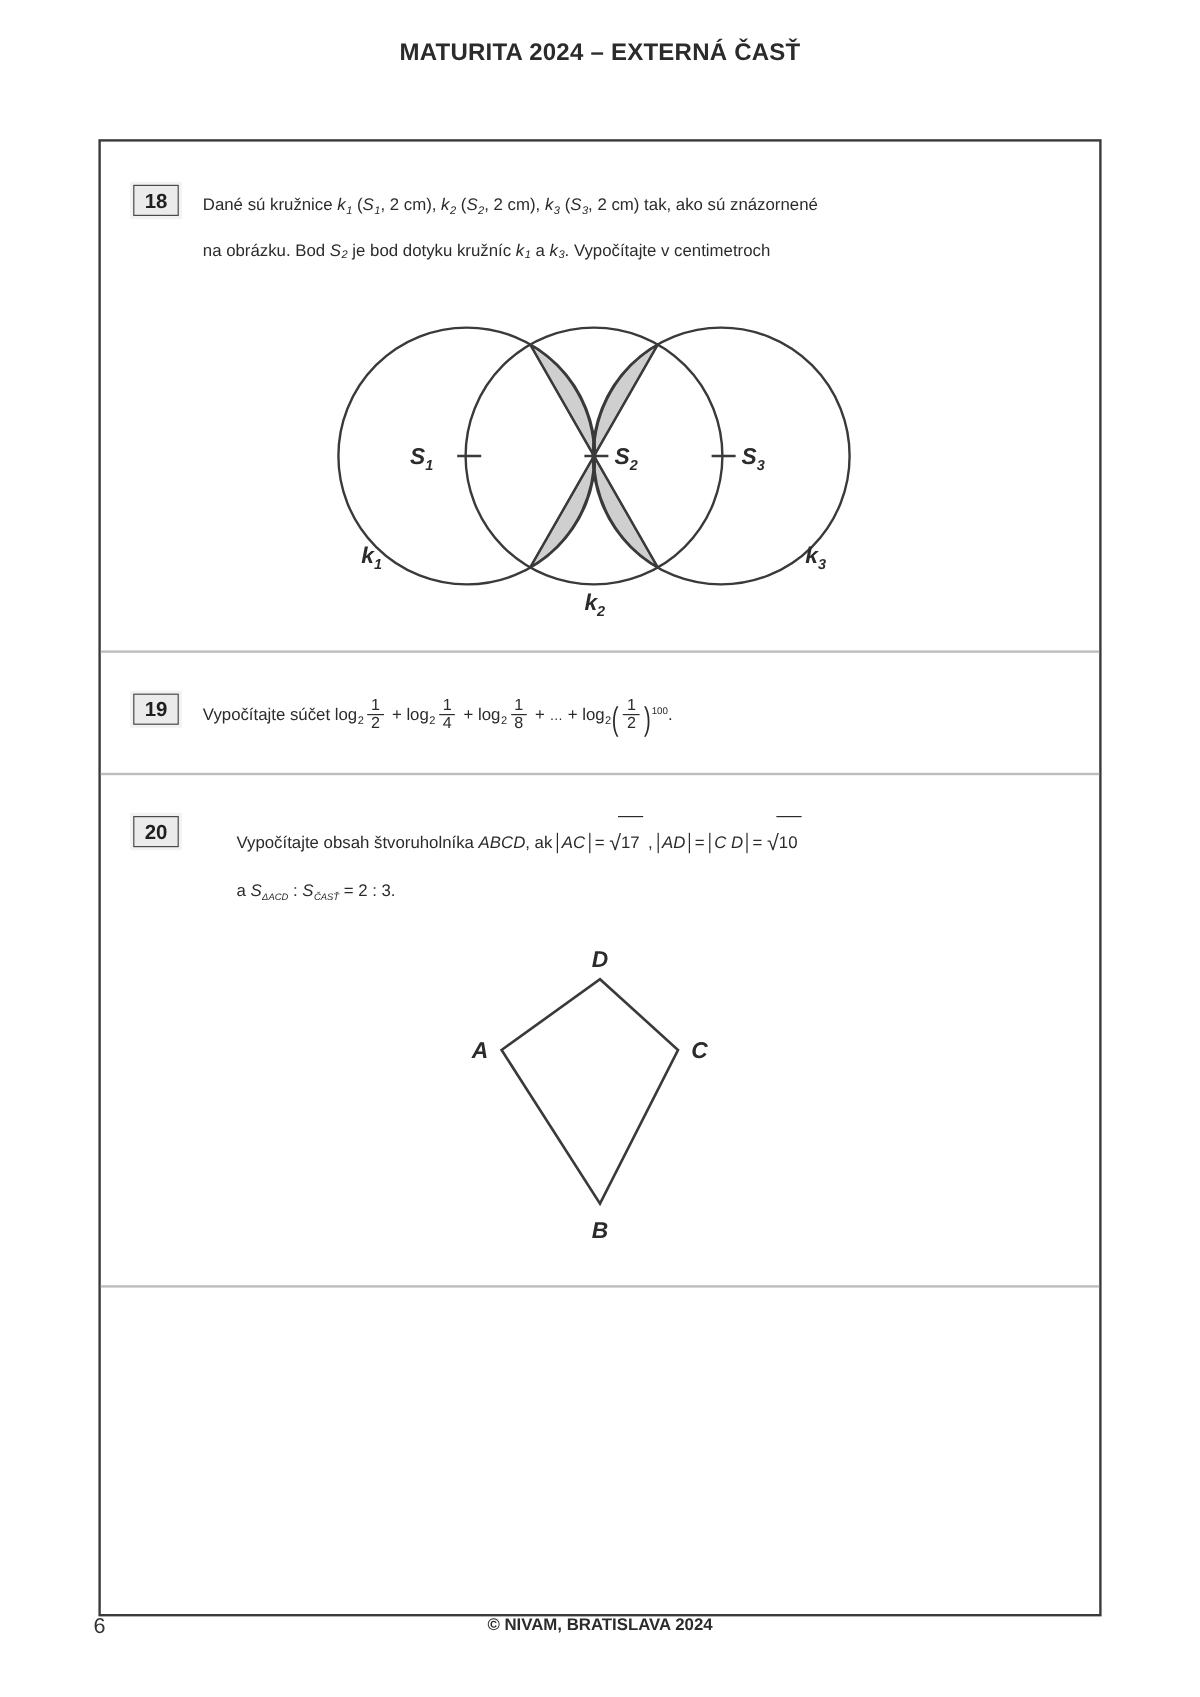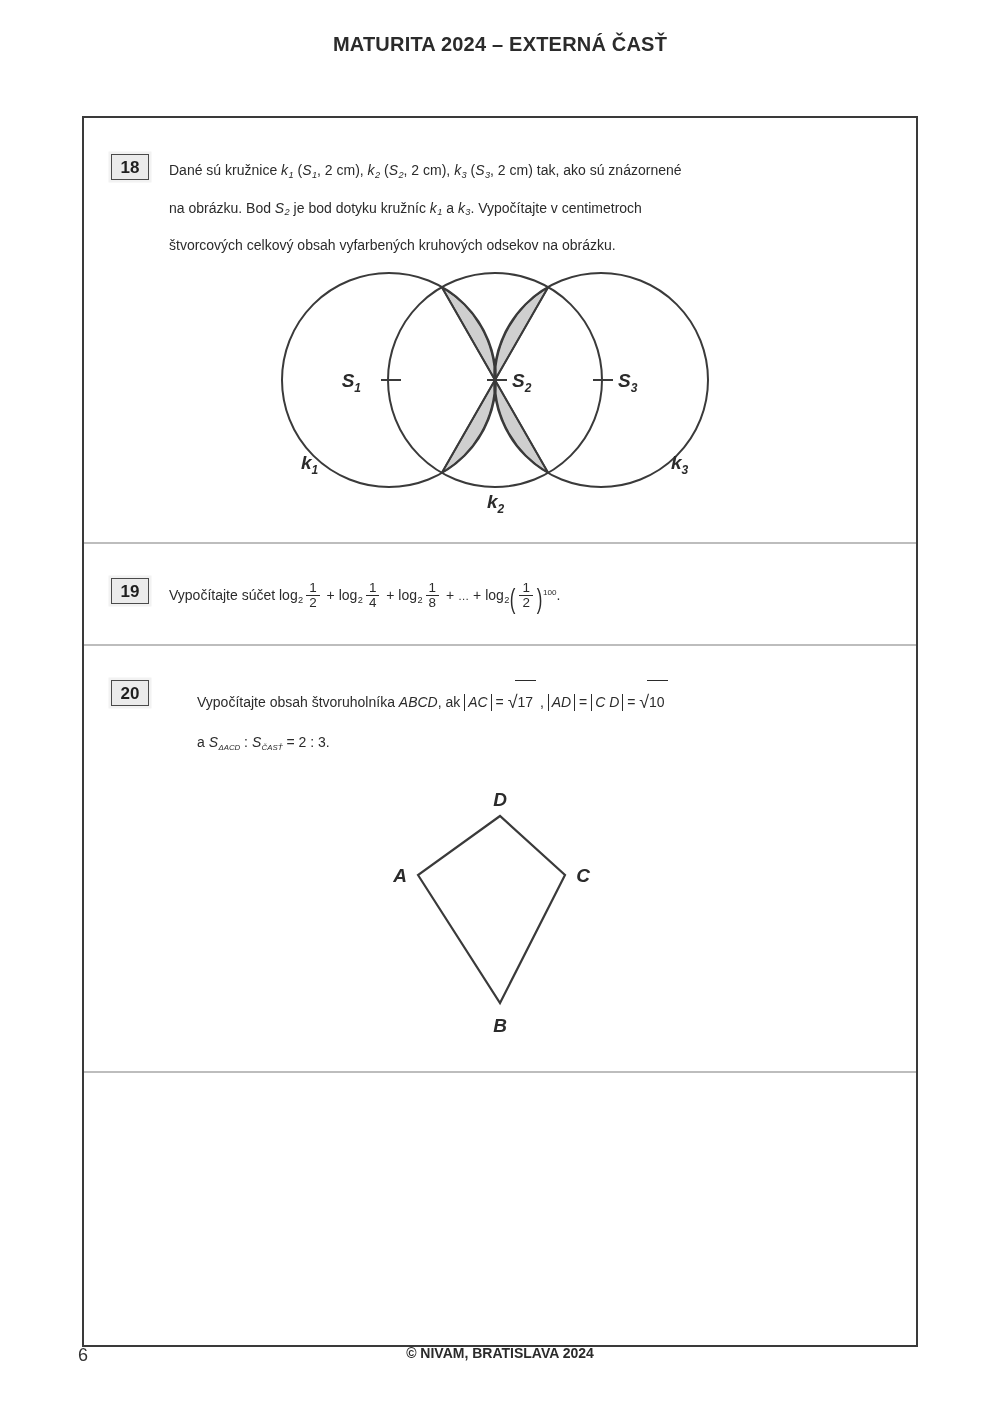--- a/index.html
+++ b/index.html
@@ -178,21 +178,20 @@
 
 <div class="page-frame">
 
   <div class="item">
 
     <div class="item-head" style="left:27px; top:36px;">
       <div class="qnum">18</div>
       <div class="qbody">
         <span>Dané sú kružnice </span><i>k</i><sub>1</sub><span> (</span><i>S</i><sub>1</sub><span>, 2 cm), </span><i>k</i><sub>2</sub><span> (</span><i>S</i><sub>2</sub><span>, 2 cm), </span><i>k</i><sub>3</sub><span> (</span><i>S</i><sub>3</sub><span>, 2 cm) tak, ako sú znázornené</span><br>
         <span>na obrázku. Bod </span><i>S</i><sub>2</sub><span> je bod dotyku kružníc </span><i>k</i><sub>1</sub><span> a </span><i>k</i><sub>3</sub><span>. Vypočítajte v centimetroch</span><br>
-        <span>štvorcových celkový obsah vyfarbených kruhových odsekov na obrázku.</span>
       </div>
     </div>
 
     <div class="figure" style="top:136px;">
       <svg width="470" height="260" viewBox="0 0 470 260">
         <defs>
           <clipPath id="clipK1">
               <circle cx="124" cy="126" r="107"></circle>
             </clipPath>
           <clipPath id="clipK2">

